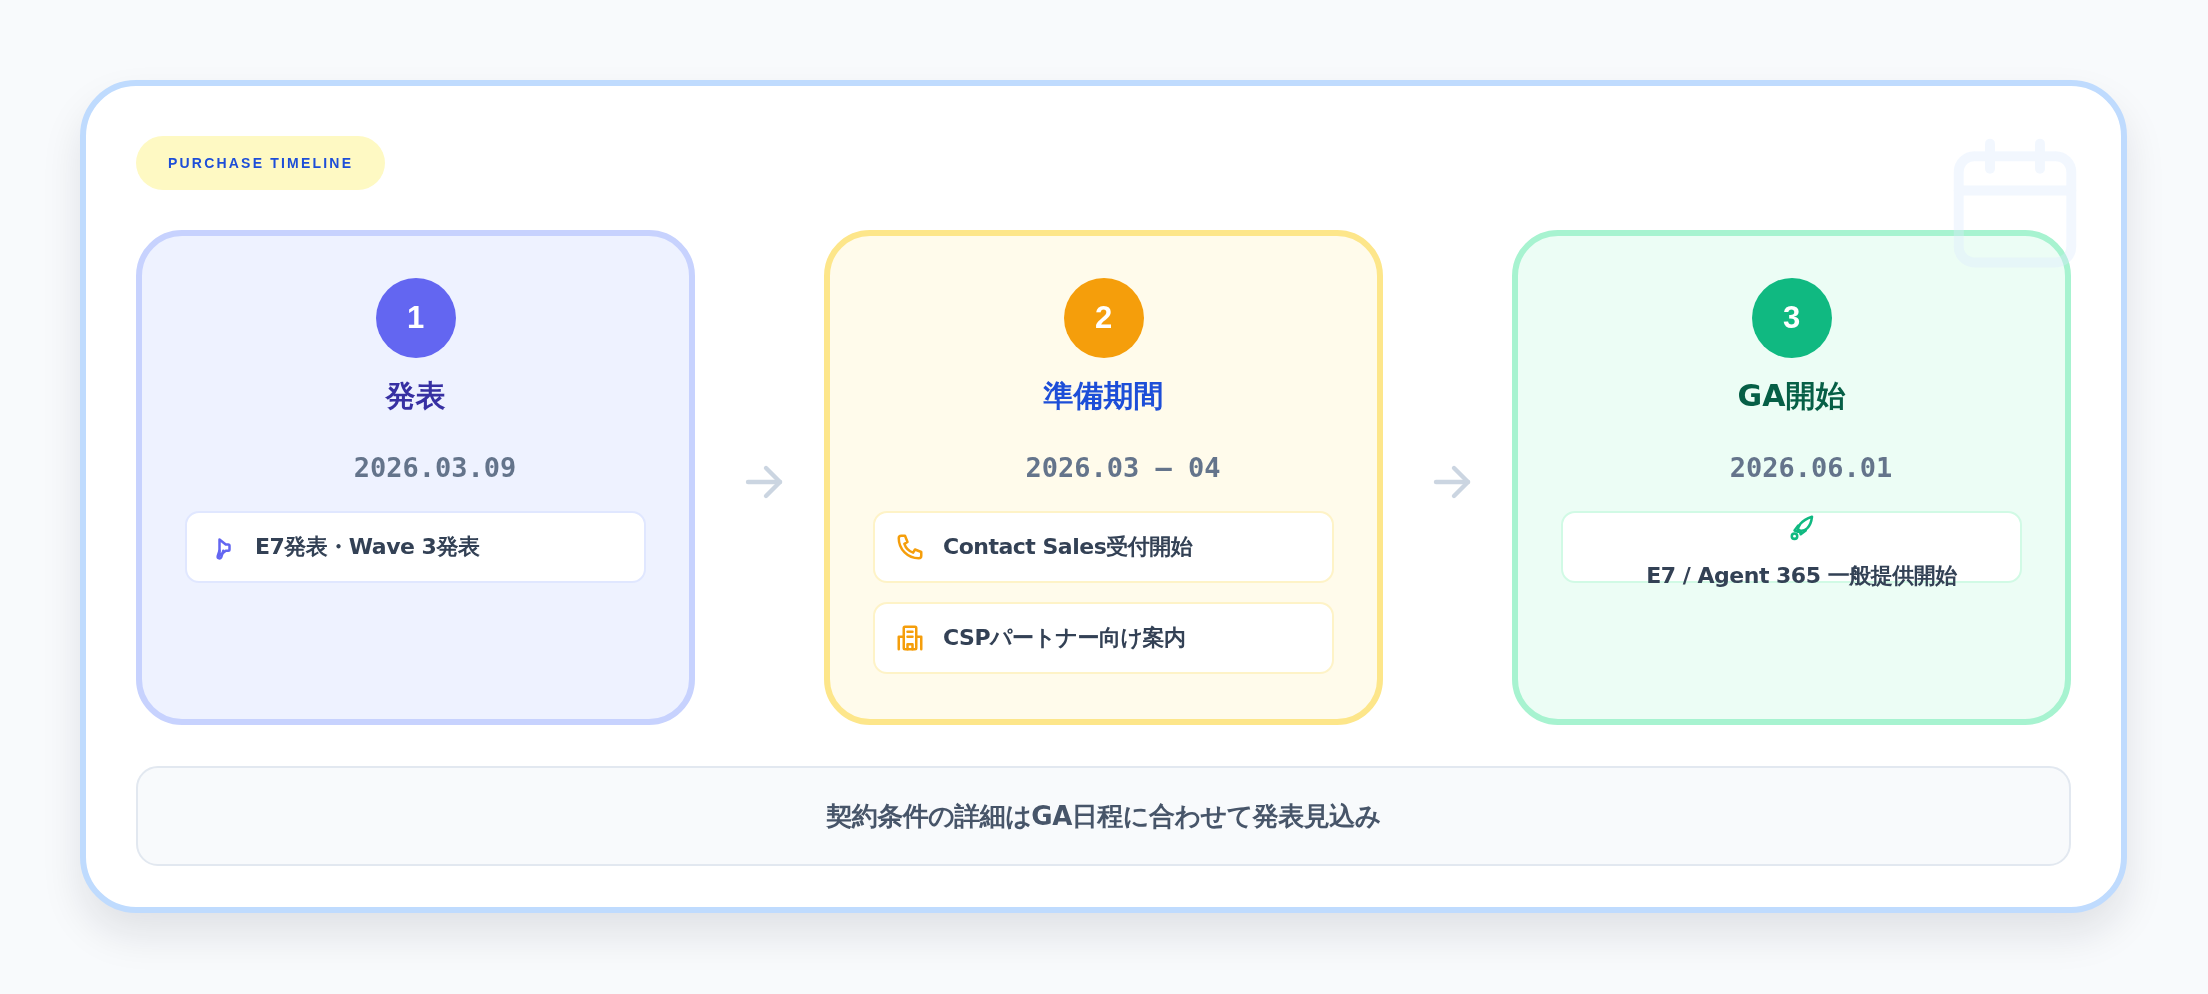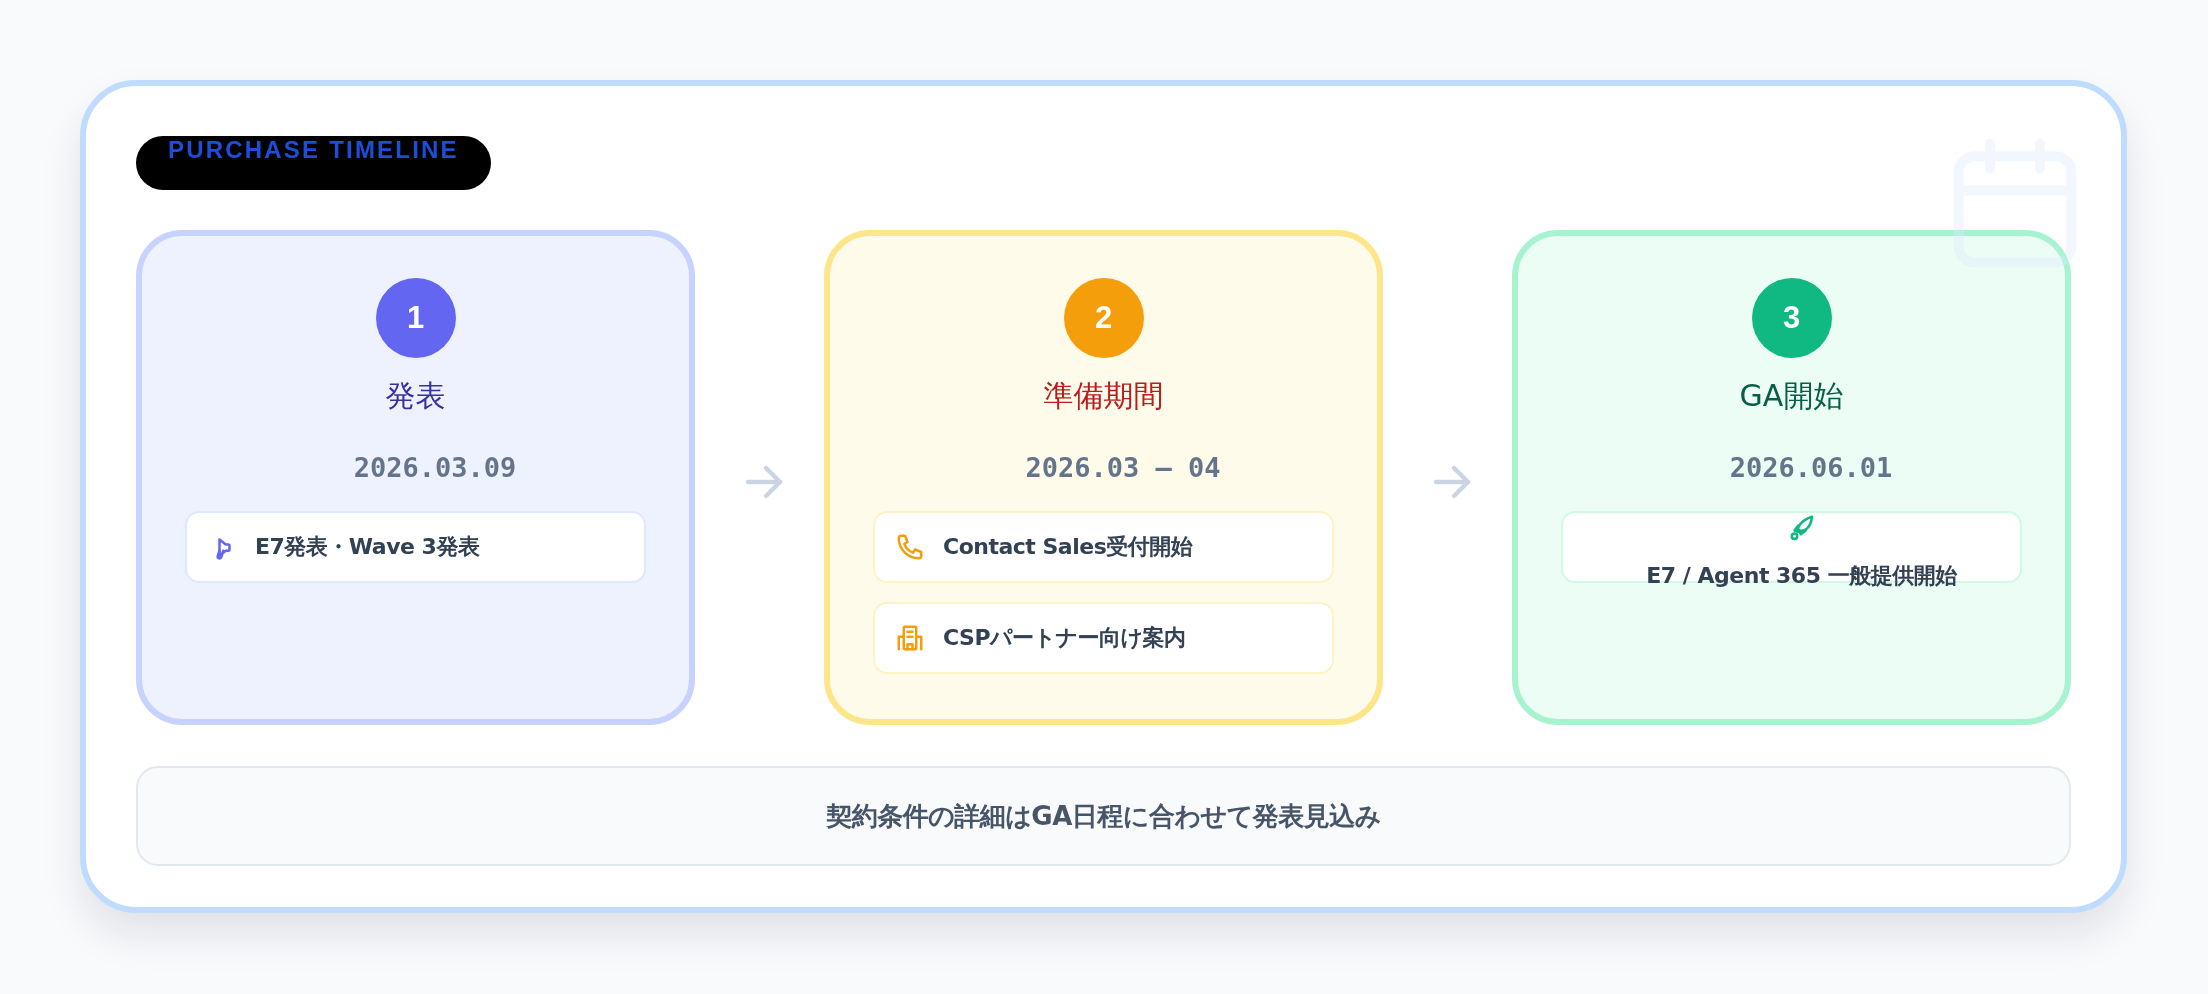--- a/index.html
+++ b/index.html
@@ -24,27 +24,28 @@
     box-shadow: 0 22px 40px rgba(15, 23, 42, 0.10);
   }
   .badge {
     position: absolute;
     left: 50px;
     top: 50px;
     height: 54px;
     padding: 0 32px;
     box-sizing: border-box;
     border-radius: 27px;
-    background: #000000;
+    background: #fef9c3;
     color: #1d4ed8;
     font-family: "Liberation Sans", sans-serif;
     font-weight: 700;
-    font-size: 24px;
+    font-size: 14px;
     letter-spacing: 2.2px;
     display: flex;
+    align-items: center;
   }
   .bg-calendar {
     position: absolute;
     left: 1854px;
     top: 42px;
     width: 150px;
     height: 150px;
     opacity: 0.35;
     pointer-events: none;
     z-index: 3;
@@ -83,26 +84,26 @@
   .s2 .num { background: #f59e0b; }
   .s3 .num { background: #10b981; }
 
   .title {
     position: absolute;
     left: 0;
     right: 0;
     top: 140px;
     text-align: center;
     font-family: "DejaVu Sans", sans-serif;
-    font-weight: 400;
+    font-weight: 700;
     font-size: 30px;
     line-height: 40px;
   }
   .s1 .title { color: #3730a3; }
-  .s2 .title { color: #b91c1c; }
+  .s2 .title { color: #1d4ed8; }
   .s3 .title { color: #065f46; }
 
   .date {
     position: absolute;
     left: 0;
     right: 0;
     top: 216px;
     text-align: center;
     font-family: "DejaVu Sans Mono", "Liberation Mono", monospace;
     font-weight: 700;

